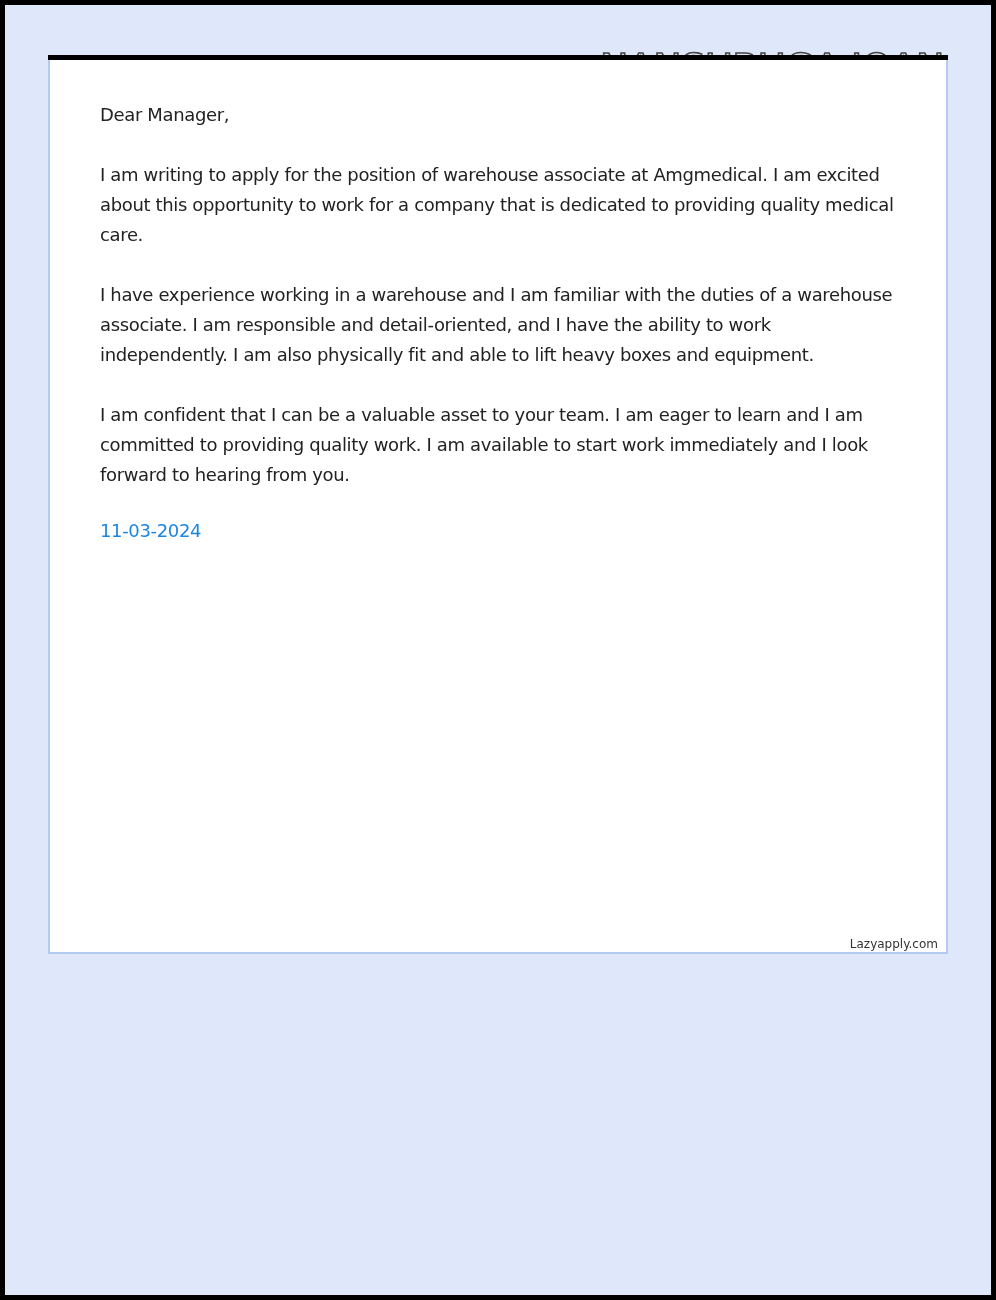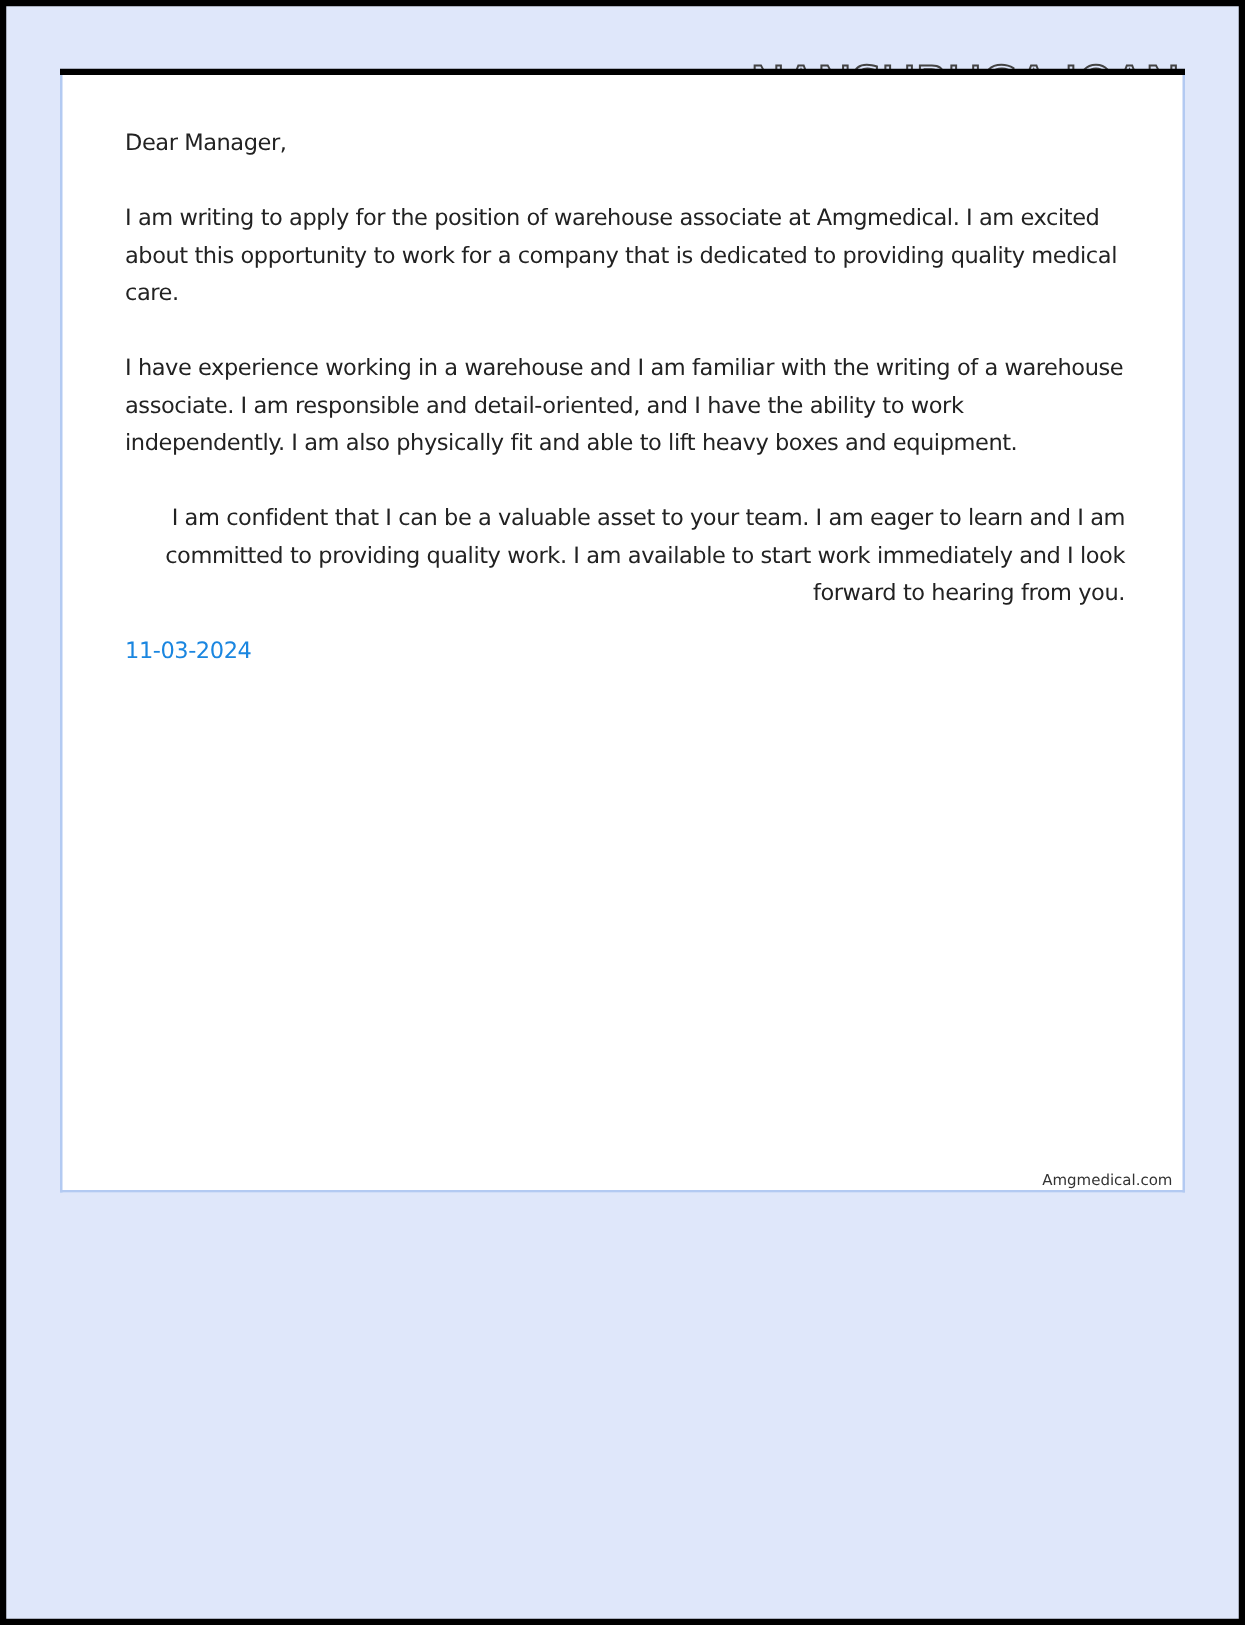--- a/index.html
+++ b/index.html
@@ -41,21 +41,21 @@
       position: absolute;
       left: 50px; top: 40px;
       width: 800px;
       font-family: "DejaVu Sans", sans-serif;
       font-size: 18px;
       line-height: 30px;
       color: #222;
       letter-spacing: -0.35px;
     }
     .letter p { margin: 0 0 30px 0; }
-    .letter p.last { margin-bottom: 16px; text-align: right; }
+    .letter p.last { margin-bottom: 26px; }
     .date {
       color: #1a86e0;
       font-size: 18px;
       line-height: 30px;
     }
     .footer {
       position: absolute;
       right: 8px; bottom: 0px;
       font-family: "DejaVu Sans", sans-serif;
       font-size: 12px;
@@ -66,19 +66,19 @@
 </head>
 <body>
 
 <div class="frame">
   <div class="name">NANSUBUGA JOAN</div>
   <div class="rule"></div>
   <div class="card">
     <div class="letter">
       <p>Dear Manager,</p>
       <p>I am writing to apply for the position of warehouse associate at Amgmedical. I am excited about this opportunity to work for a company that is dedicated to providing quality medical care.</p>
-      <p>I have experience working in a warehouse and I am familiar with the writing of a warehouse associate. I am responsible and detail-oriented, and I have the ability to work independently. I am also physically fit and able to lift heavy boxes and equipment.</p>
+      <p>I have experience working in a warehouse and I am familiar with the duties of a warehouse associate. I am responsible and detail-oriented, and I have the ability to work independently. I am also physically fit and able to lift heavy boxes and equipment.</p>
       <p class="last">I am confident that I can be a valuable asset to your team. I am eager to learn and I am committed to providing quality work. I am available to start work immediately and I look forward to hearing from you.</p>
       <div class="date">11-03-2024</div>
     </div>
-    <div class="footer">Amgmedical.com</div>
+    <div class="footer">Lazyapply.com</div>
   </div>
 </div>
 
 </body></html>

